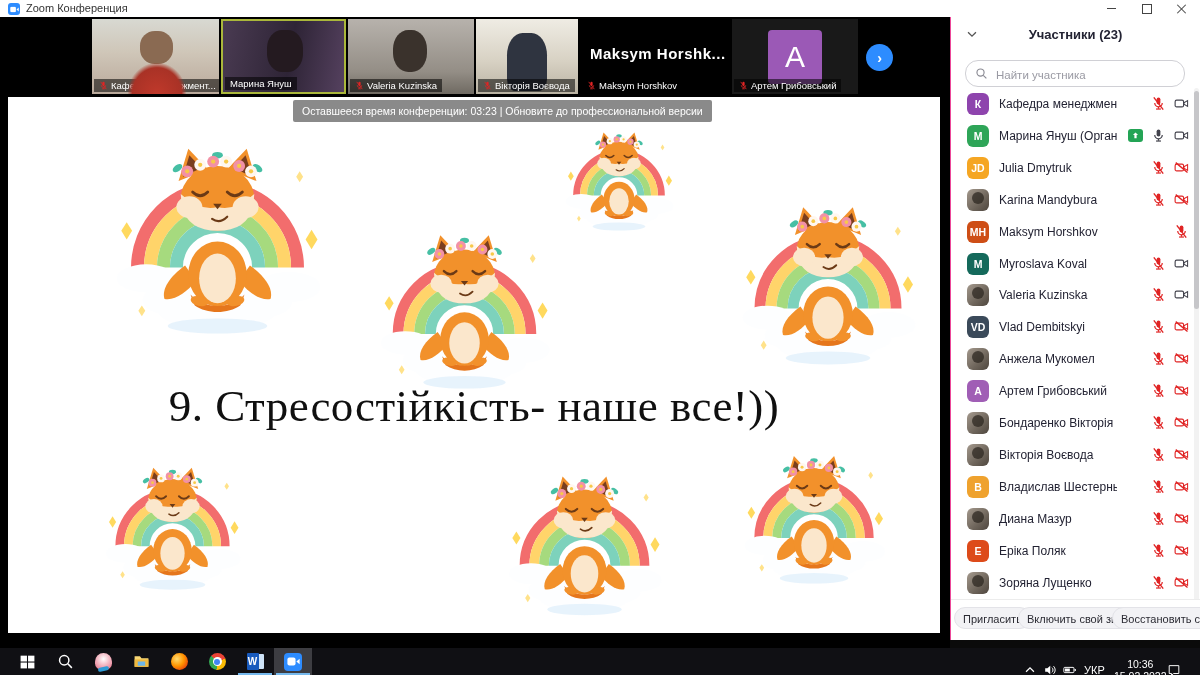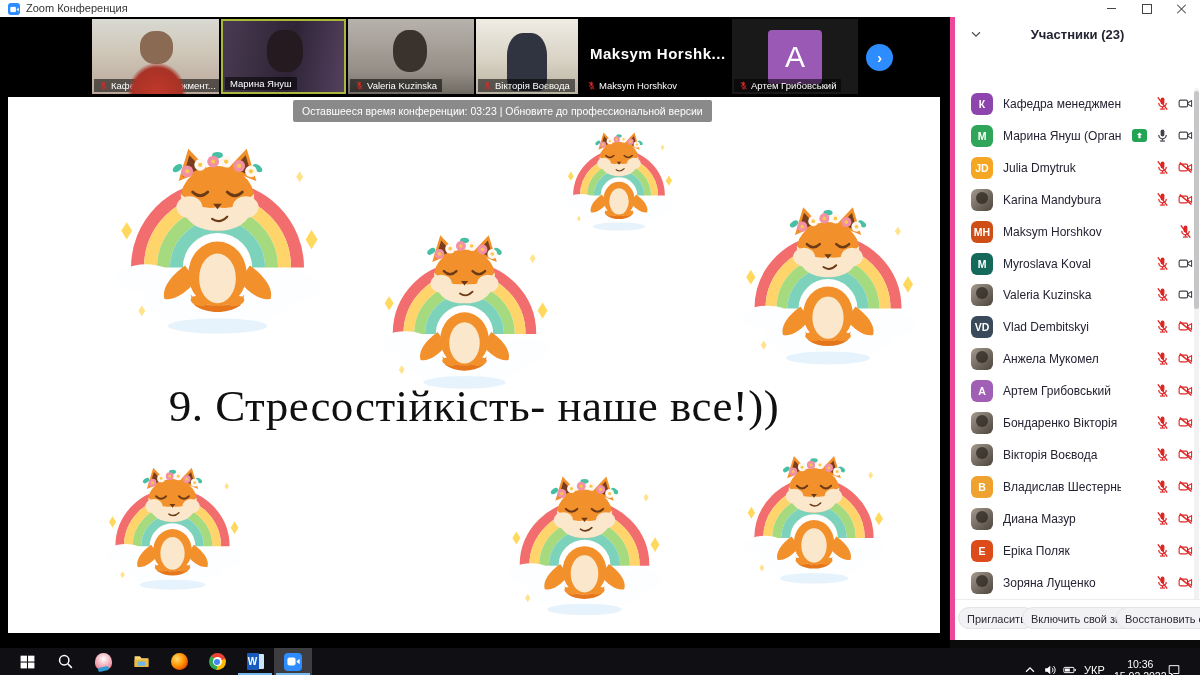--- a/index.html
+++ b/index.html
@@ -48,21 +48,21 @@
   .notice{position:absolute;left:285px;top:3px;height:22px;line-height:22px;background:rgba(128,128,128,.92);
           color:#fff;font-size:10.5px;padding:0 9px;border-radius:2px;white-space:nowrap;z-index:5;}
   .slidetitle{position:absolute;left:0;top:283px;width:100%;text-align:center;
               font-family:"Liberation Serif",serif;font-size:45px;color:#101010;letter-spacing:.5px;}
   .fox{position:absolute;}
   
   .wm{position:absolute;left:888px;top:560px;z-index:50;pointer-events:none;color:#b6b6b6;}
   .wm .l1{font-size:16px;}
   .wm .l2,.wm .l3{font-size:10.5px;color:#c2c2c2;margin-top:3px;white-space:nowrap;}
   
-  .panel{position:absolute;left:950px;top:17px;width:250px;height:623px;background:#fff;z-index:10;border-left:5px solid #ec4899;box-sizing:border-box;}
+  .panel{position:absolute;left:950px;top:17px;width:250px;height:623px;background:#fff;z-index:10;border-left:1px solid #ec4899;box-sizing:border-box;}
   .phead{position:absolute;left:0;top:10px;width:100%;text-align:center;font-size:13px;font-weight:bold;color:#232333;}
   .pchev{position:absolute;left:14px;top:10px;width:14px;height:14px;color:#555;}
   .searchbox{position:absolute;left:14px;top:43px;width:220px;height:27px;border:1px solid #d0d0d5;border-radius:13px;box-sizing:border-box;background:#fff;}
   .searchbox svg{position:absolute;left:9px;top:6px;width:13px;height:13px;color:#8a8a93;}
   .searchbox input{position:absolute;left:28px;top:3px;width:180px;height:19px;border:none;outline:none;font-size:11.5px;color:#333;
                    font-family:"Liberation Sans",sans-serif;background:transparent;}
   .searchbox input::placeholder{color:#9a9aa3;}
   .plist{position:absolute;left:0;top:71px;width:250px;height:520px;}
   .prow{position:absolute;left:0;width:250px;height:32px;}
   .pava{position:absolute;left:16px;top:5px;width:22px;height:22px;border-radius:6px;color:#fff;font-size:10.5px;font-weight:bold;
@@ -324,20 +324,26 @@
         </svg>
       <div class="slidetitle">9. Стресостійкість- наше все!))</div>
     </div>
   </div>
 
   <div class="panel">
     <span class="pchev"><svg viewBox="0 0 16 16">
           <use href="#i-chev-down"></use>
         </svg></span>
     <div class="phead">Участники (23)</div>
+    <div class="searchbox">
+      <svg viewBox="0 0 16 16">
+          <use href="#i-search"></use>
+        </svg>
+      <input placeholder="Найти участника" style="">
+    </div>
     <div class="plist">
         <div class="prow" style="top: 0px;">
           <div class="pava" style="background: rgb(142, 68, 173);">К</div>
           <div class="pname">Кафедра менеджменту та ад... (Я)</div>
           <div class="pics">
             <svg class="red" viewBox="0 0 16 16">
               <use href="#i-mic-off"></use>
             </svg>
             <svg class="dark" viewBox="0 0 16 16">
               <use href="#i-cam"></use>

